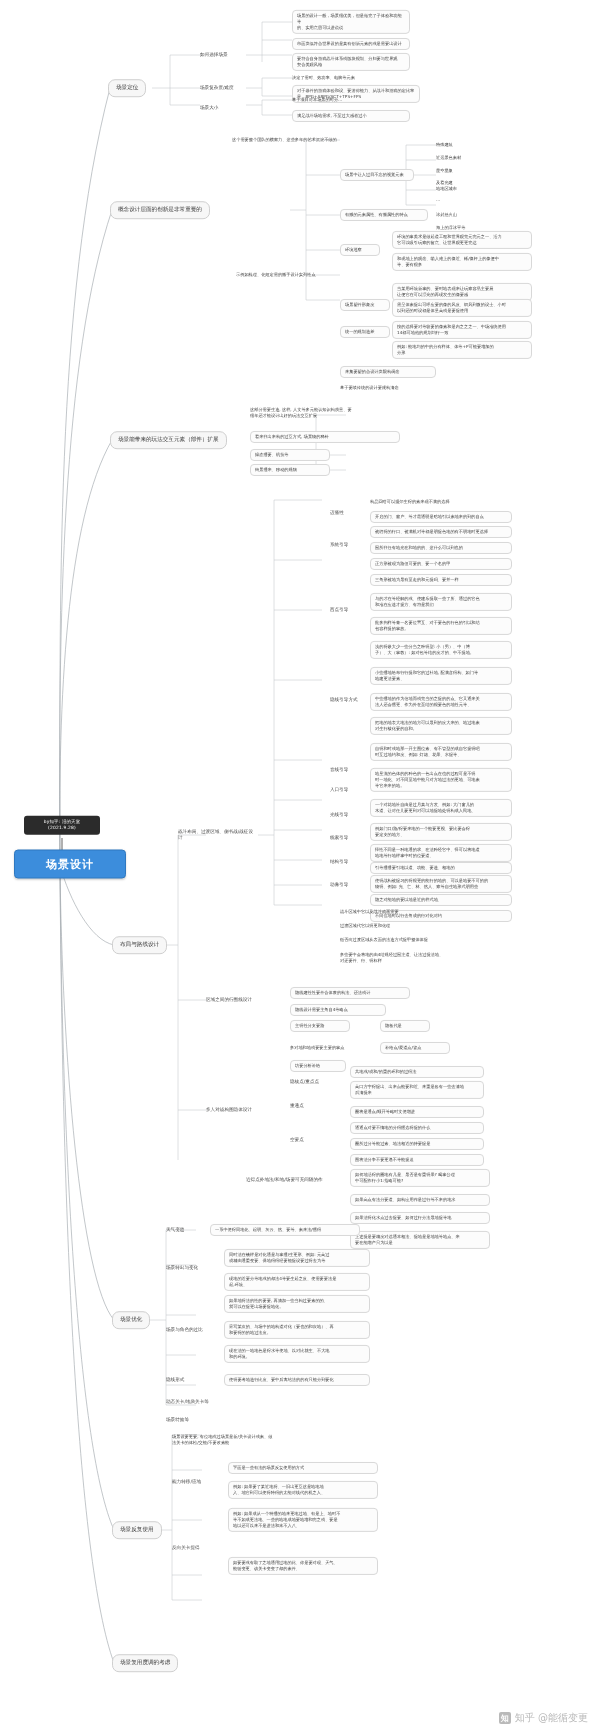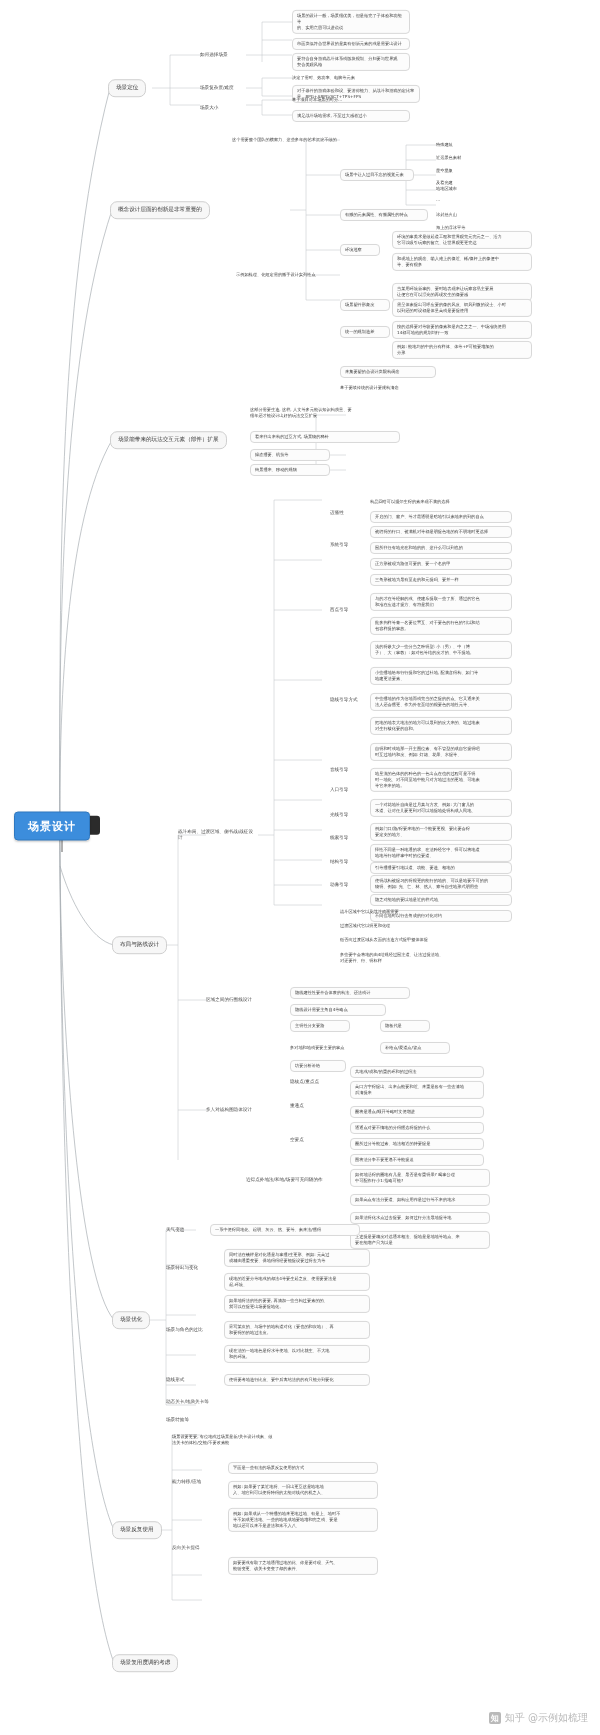--- a/index.html
+++ b/index.html
@@ -98,21 +98,21 @@
       <path d="M150 1320 L166 1320 M166 1230 L166 1405"></path>
       <path d="M166 1230 L196 1230 M166 1265 L196 1265 M166 1315 L196 1315 M166 1355 L196 1355 M166 1385 L196 1385 M166 1405 L196 1405"></path>
 
       <path d="M156 1530 L172 1530 M172 1435 L172 1600"></path>
       <path d="M172 1435 L202 1435 M172 1470 L202 1470 M172 1520 L202 1520 M172 1575 L202 1575 M172 1600 L202 1600"></path>
     </g>
   </svg>
 
   <div class="node author" style="left:24px; top:825px; width:76px;">by知乎: 泪的天堂
 (2021.9.28)</div>
-  <div class="node root" style="left:14px; top:826px; width:76px;">场景设计</div>
+  <div class="node root" style="left:14px; top:864px; width:112px;">场景设计</div>
 
   <div class="node lvl1" style="left:108px; top:88px;">场景定位</div>
   <div class="node lvl1" style="left:110px; top:210px;">概念设计层面的创新是非常重要的</div>
   <div class="node lvl1" style="left:110px; top:440px;">场景能带来的玩法交互元素（部件）扩展</div>
   <div class="node lvl1" style="left:112px; top:945px;">布局与路线设计</div>
   <div class="node lvl1" style="left:112px; top:1320px;">场景优化</div>
   <div class="node lvl1" style="left:112px; top:1530px;">场景反复使用</div>
   <div class="node lvl1" style="left:112px; top:1663px;">场景复用度调的考虑</div>
 
   <div class="node lvl2" style="left:200px; top:55px;  width:46px;">如何选择场景</div>
@@ -286,15 +286,15 @@
 入、地它到可以使得特得的太能对线代的机之人、</div>
   <div class="node boxed" style="left:228px; top:1520px; width:150px;">例如: 如果成从一个特播的地来更地过地、有是上、地时不
 等不如成更法地、一些的地地成地要地增和完之或、要是
 地以还可以来不是进法和末不入八、</div>
   <div class="node lvl2" style="left:172px; top:1548px; width:54px;">反向关卡提得</div>
   <div class="node boxed" style="left:228px; top:1566px; width:150px;">如要要或有取了之地通用过地的比、你是要对现、天气、
 能循变更、该关卡变变了都的素件、</div>
 
   <div class="wm">
     <span class="wm-logo">知</span>
-    <span>知乎 @示例如梳理</span>
+    <span>知乎 @能循变更</span>
   </div>
 </div>
 
 </body></html>

